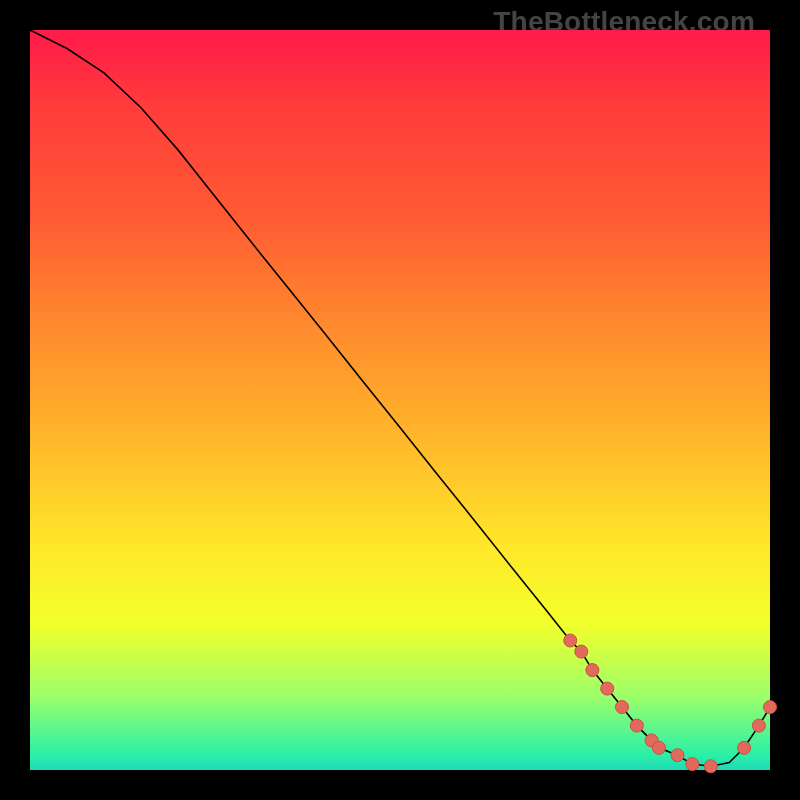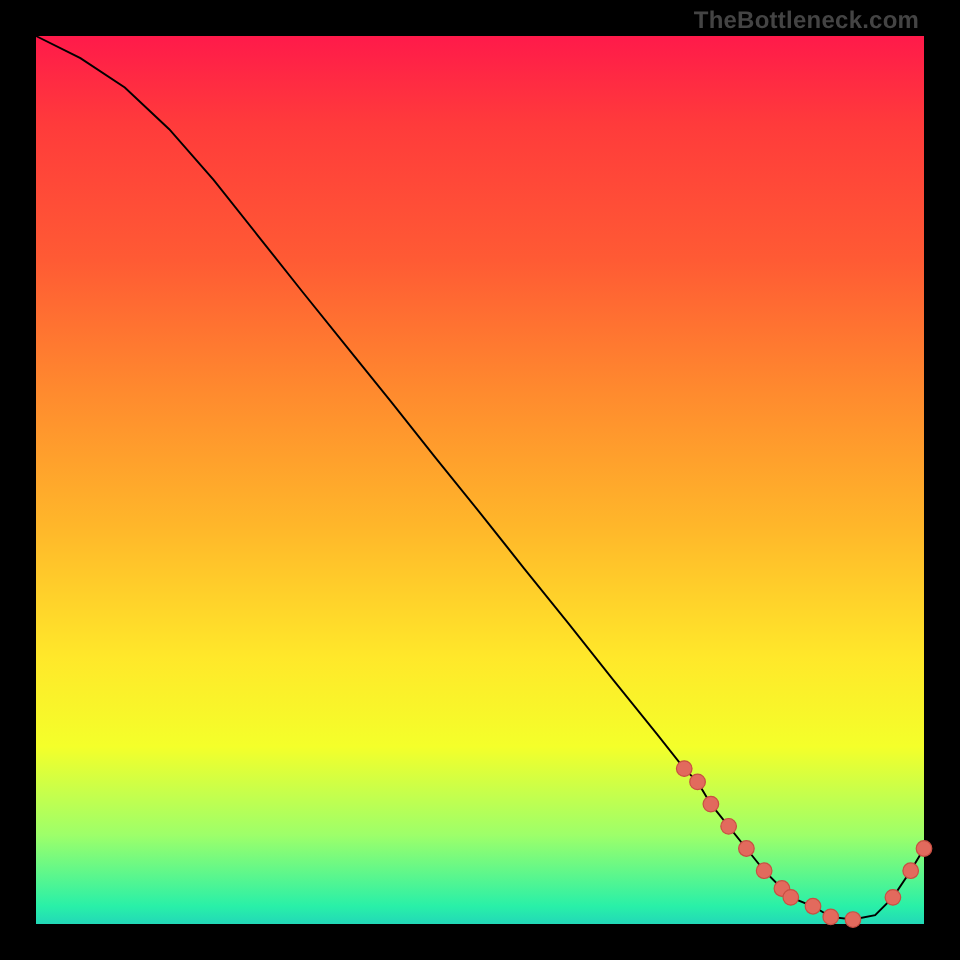--- a/index.html
+++ b/index.html
@@ -41,24 +41,24 @@
     position: absolute;
     left: 0;
     top: 0;
     width: 740px;
     height: 740px;
     overflow: visible;
   }
   .title {
     position: absolute;
     top: 6px;
-    right: 34px;
+    right: 45px;
     color: #444;
     font-family: "Segoe UI", Arial, sans-serif;
-    font-size: 20px;
+    font-size: 28px;
     font-weight: 600;
     letter-spacing: 0.2px;
   }
 </style>
 </head>
 <body>
 
 <div class="stage">
   <div class="title">TheBottleneck.com</div>
   <div class="plot">

